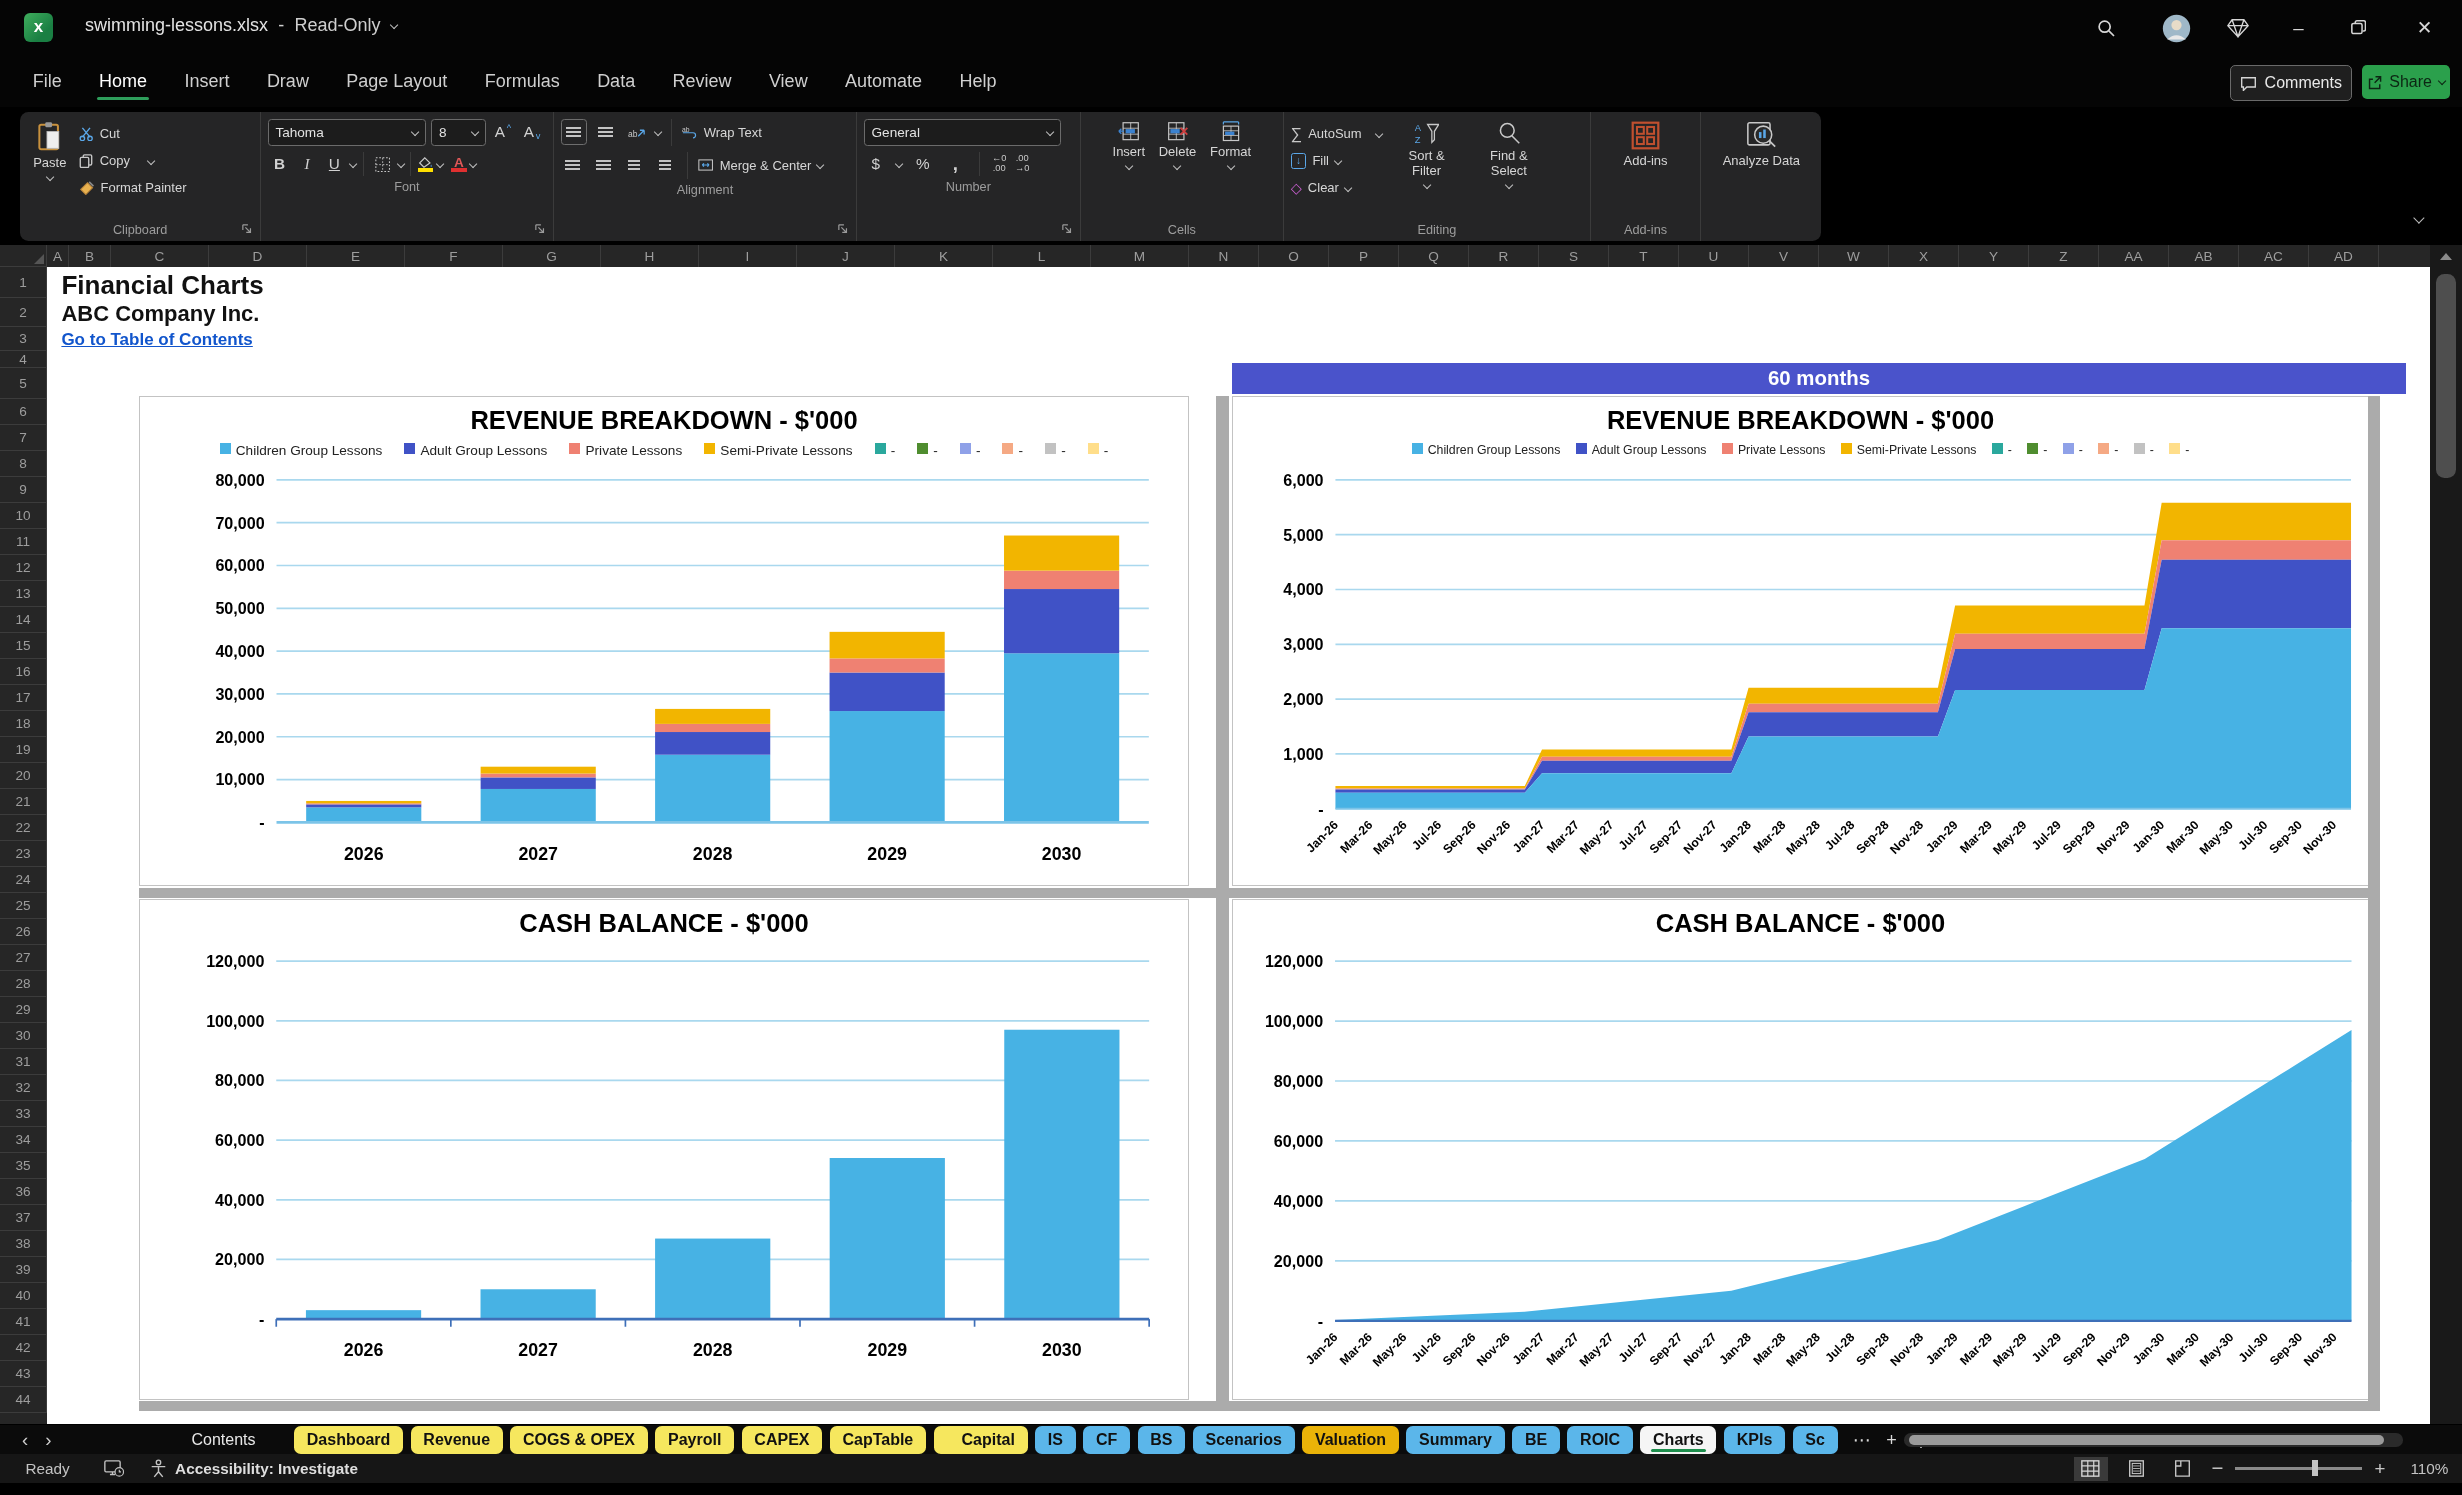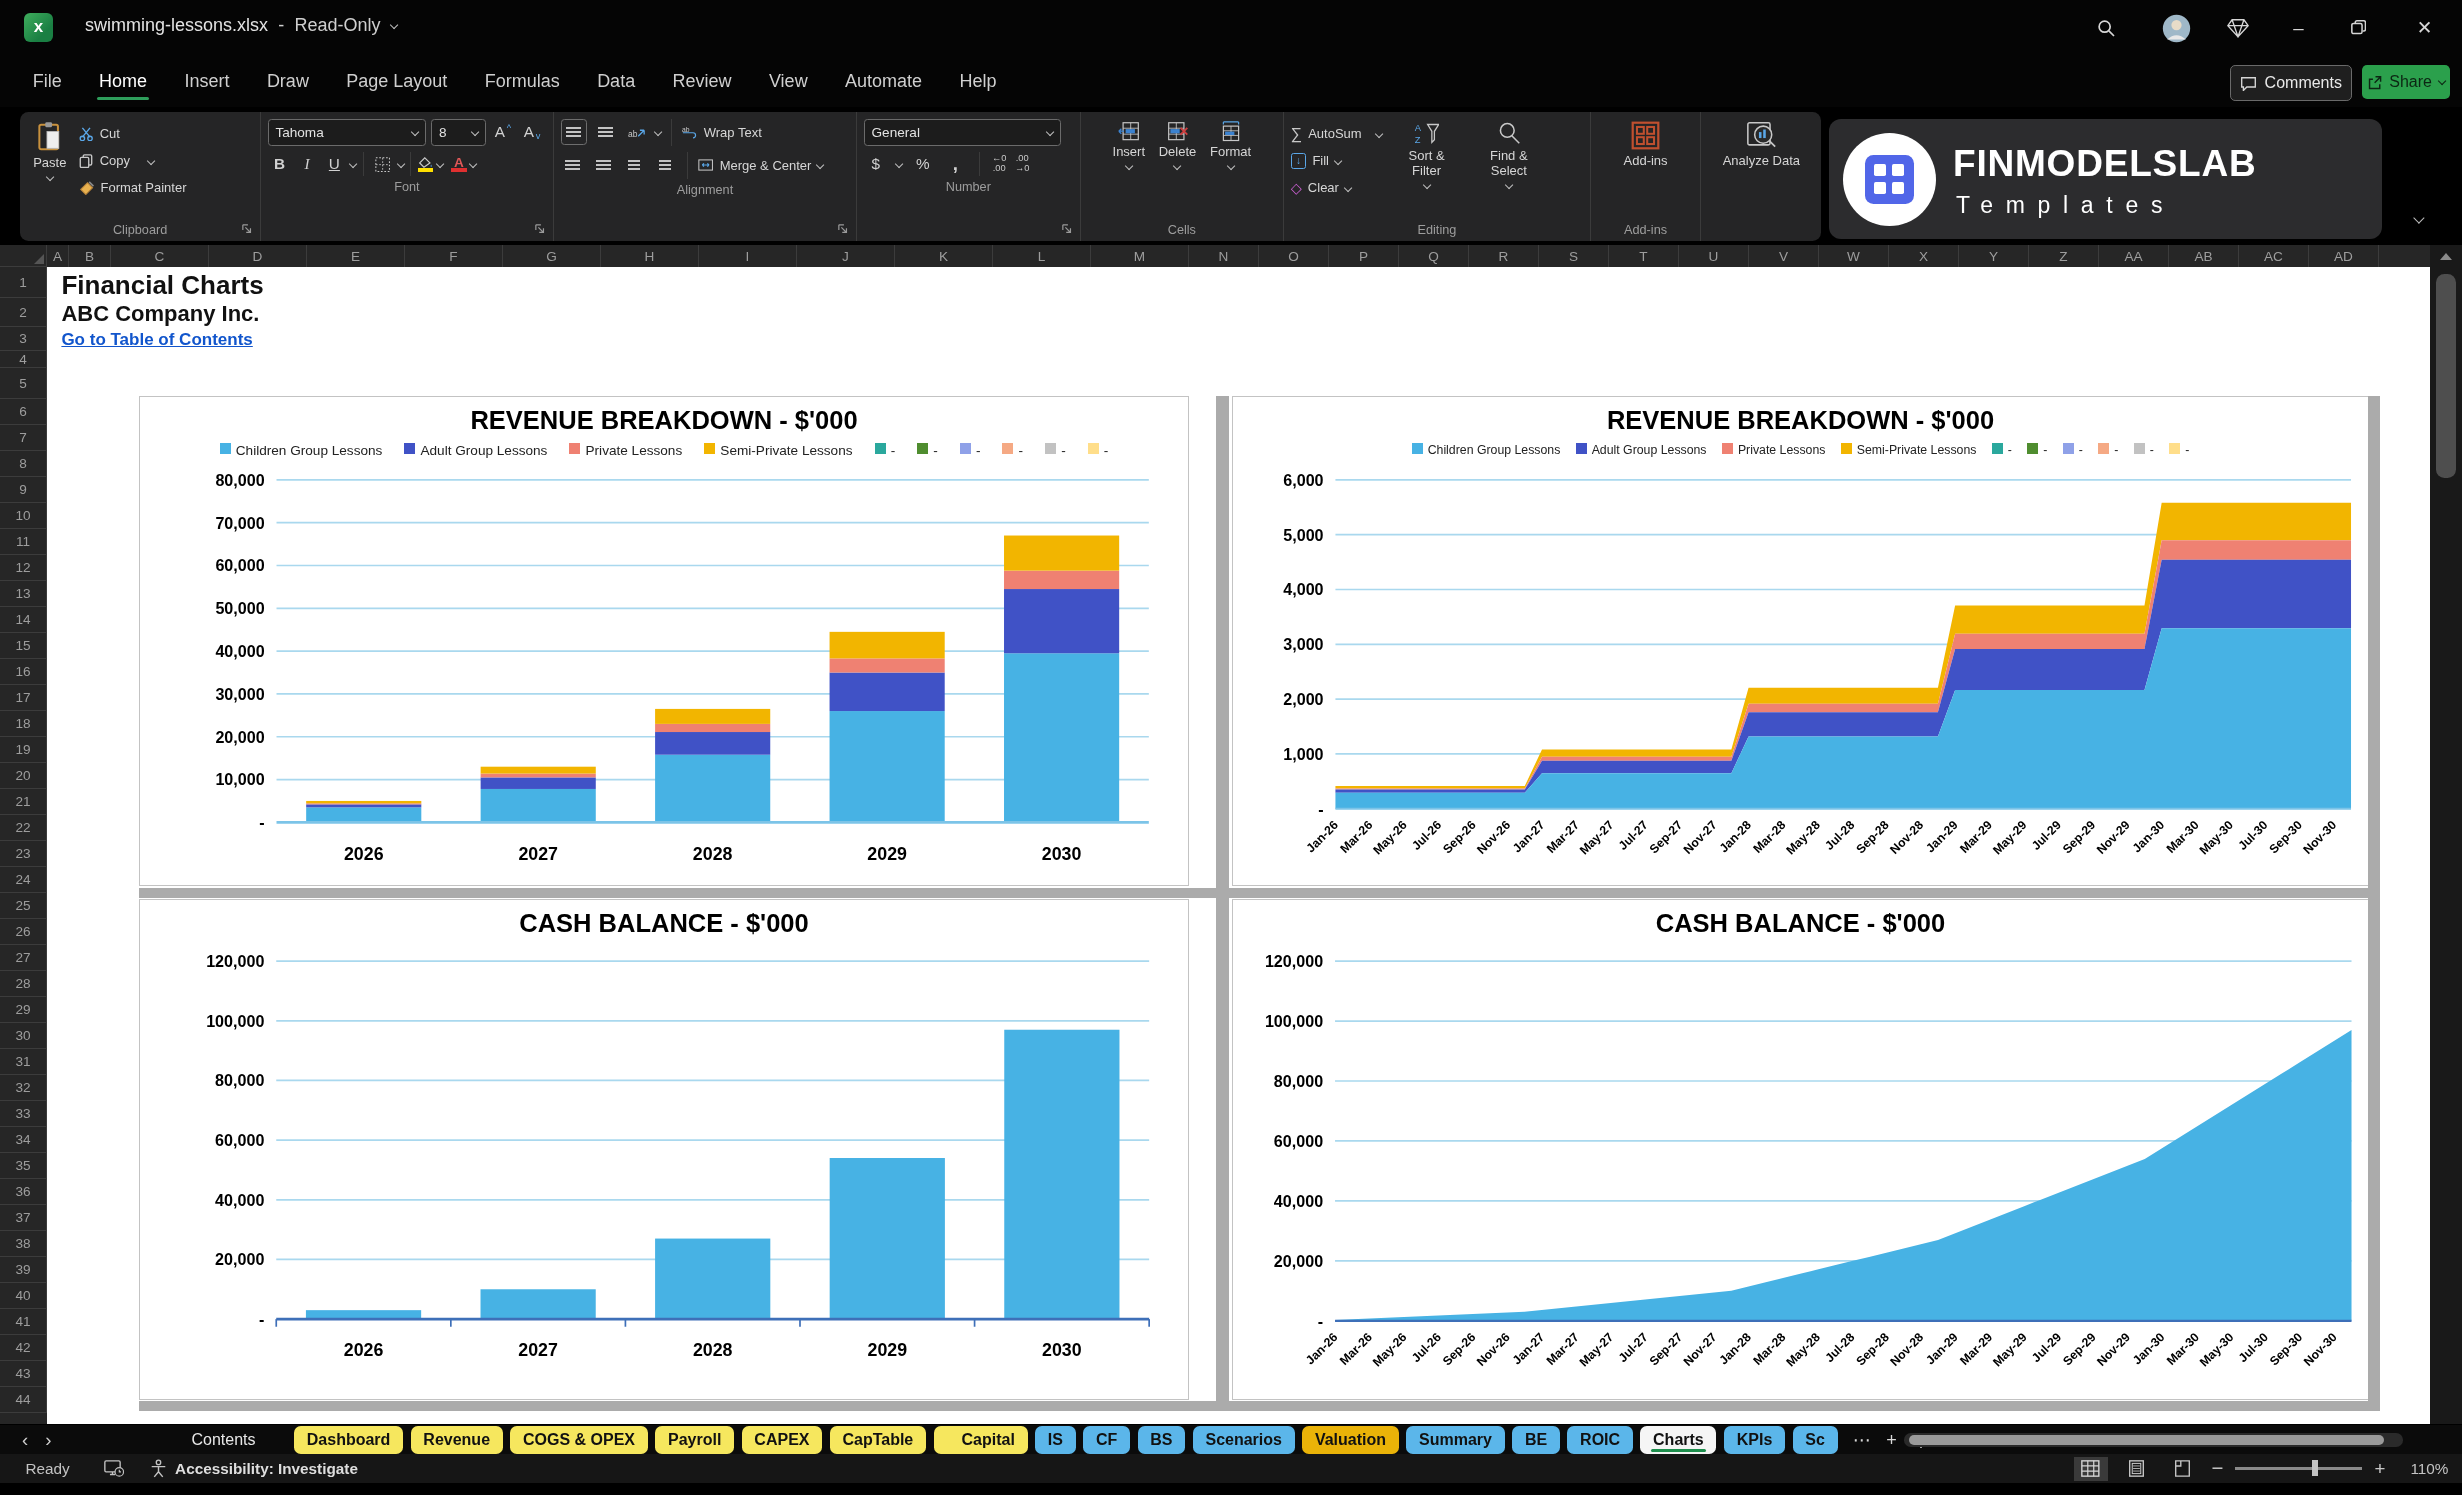--- a/index.html
+++ b/index.html
@@ -451,32 +451,20 @@
               <rect x="20" y="10" width="3" height="10" fill="#5aa7e8"></rect>
               <line x1="27" y1="23" x2="34" y2="30" stroke="#c8c8c8" stroke-width="2"></line>
             </svg>
           <span>Analyze Data</span>
         </div>
       </div>
       <div class="grp-label"></div>
     </div>
   </div>
 
-  <div id="brandpanel" class="abs">
-    <div id="brandlogo" class="abs">
-      <div id="brandsq">
-          <div></div>
-          <div></div>
-          <div></div>
-          <div></div>
-        </div>
-    </div>
-    <div id="brandname" class="abs">FINMODELSLAB</div>
-    <div id="brandsub" class="abs">Templates</div>
-  </div>
   <span id="ribbon-collapse" class="abs chv"></span>
 
   <div id="cornerbox" class="abs"></div>
   <div id="colheaders" class="abs">
       <div class="colcell" style="width: 22px;">A</div>
       <div class="colcell" style="width: 42px;">B</div>
       <div class="colcell" style="width: 98px;">C</div>
       <div class="colcell" style="width: 98px;">D</div>
       <div class="colcell" style="width: 98px;">E</div>
       <div class="colcell" style="width: 98px;">F</div>
@@ -549,20 +537,21 @@
       <div class="rowcell" style="height: 26px;">41</div>
       <div class="rowcell" style="height: 26px;">42</div>
       <div class="rowcell" style="height: 26px;">43</div>
       <div class="rowcell" style="height: 26px;">44</div>
     </div>
 
   <div id="sheet" class="abs">
     <div id="ws-title" class="abs">Financial Charts</div>
     <div id="ws-company" class="abs">ABC Company Inc.</div>
     <a id="ws-link" class="abs">Go to Table of Contents</a>
+    <div id="banner-right" class="abs banner" style="background: rgb(74, 83, 203);">60 months</div>
 
     <div id="p0" class="abs panel">
       <div class="chart-title">REVENUE BREAKDOWN - $'000</div>
       <div class="legend">
           <span class="leg-item">
             <span class="leg-sq" style="background: rgb(71, 178, 228);"></span>
             <span>Children Group Lessons</span>
           </span>
           <span class="leg-item">
             <span class="leg-sq" style="background: rgb(64, 82, 198);"></span>

